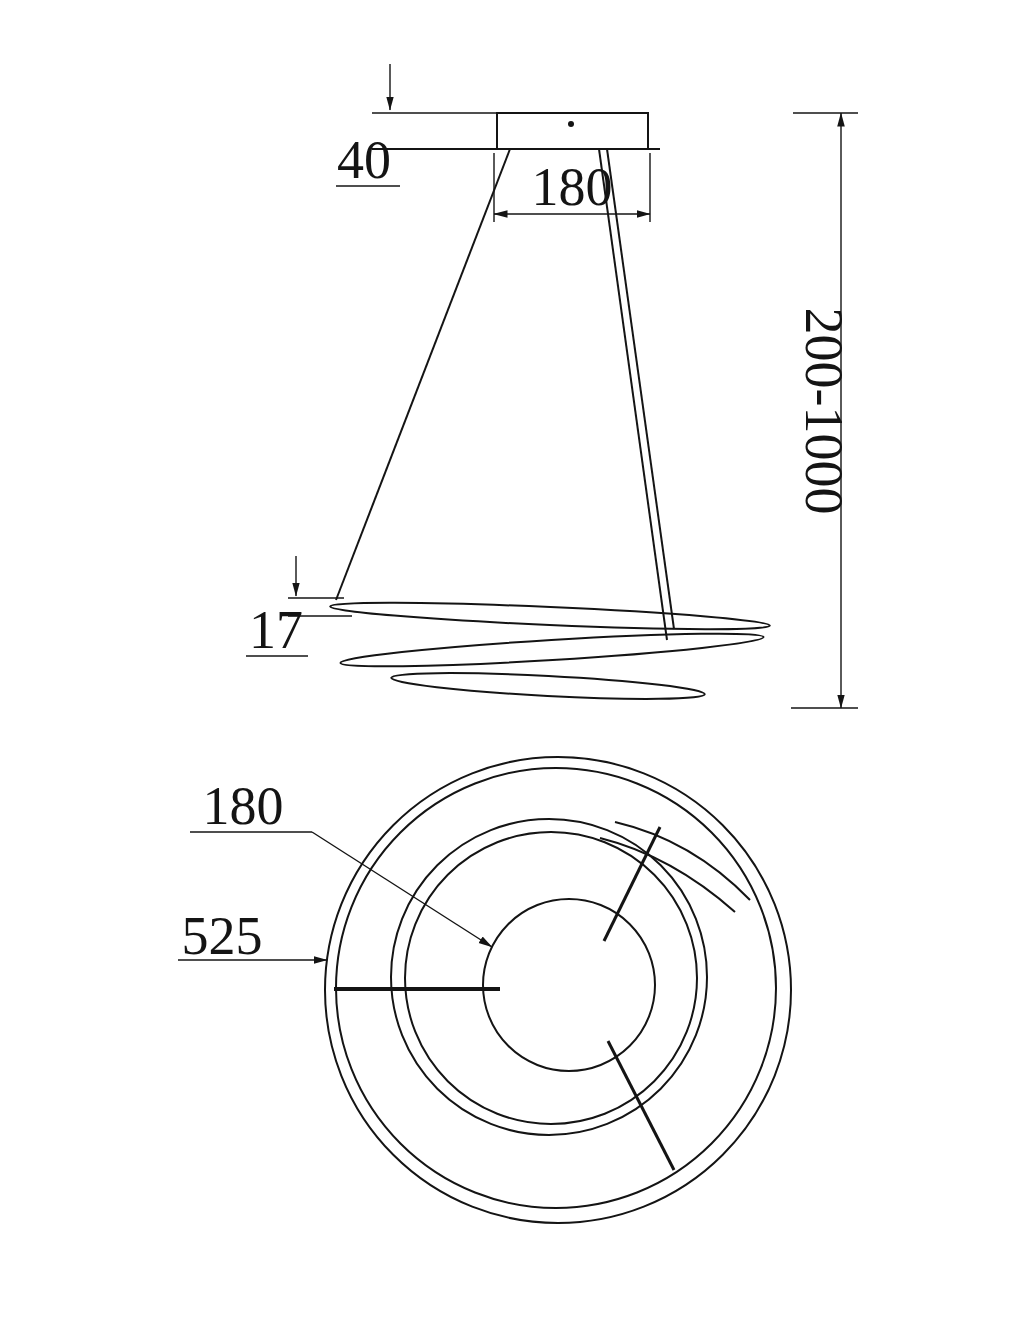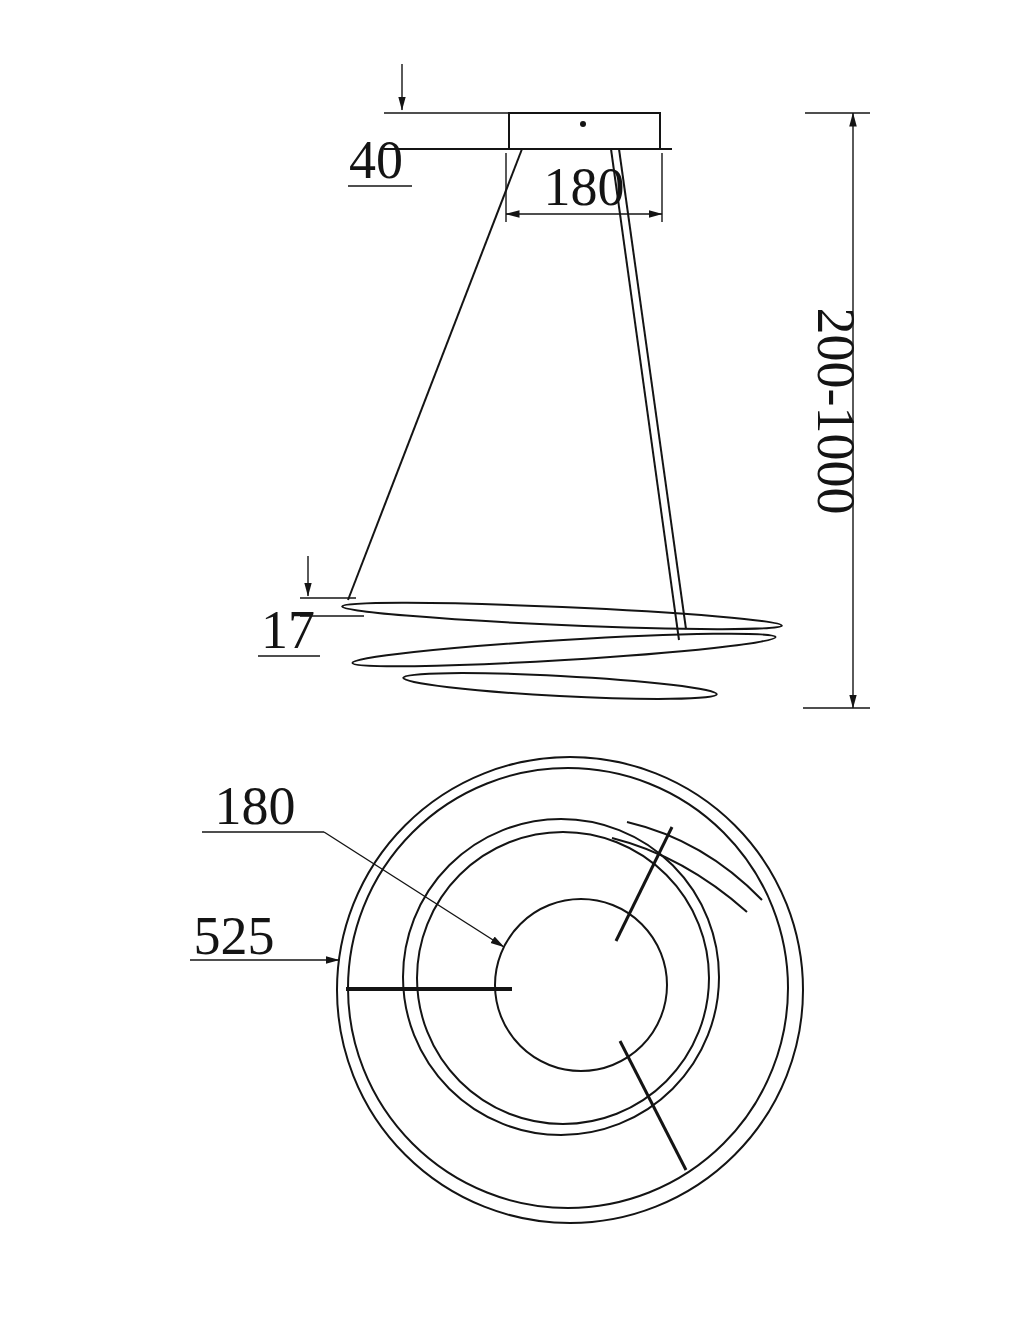--- a/index.html
+++ b/index.html
@@ -7,21 +7,20 @@
     padding: 0;
     background: #ffffff;
     font-family: "Liberation Serif", "DejaVu Serif", serif;
   }
   .sheet {
     position: relative;
     width: 876px;
     height: 1320px;
     background: #ffffff;
     overflow: hidden;
-    padding-left: 12px;
   }
   svg { display: block; }
   .stroke   { stroke: #141414; fill: none; stroke-width: 2; }
   .thin     { stroke: #141414; fill: none; stroke-width: 1.4; }
   .thick3   { stroke: #141414; fill: none; stroke-width: 3; }
   .thick4   { stroke: #141414; fill: none; stroke-width: 4; }
   .fillneut { fill: #141414; stroke: none; }
   .dimtext  {
     fill: #141414;
     font-family: "Liberation Serif", "DejaVu Serif", serif;

